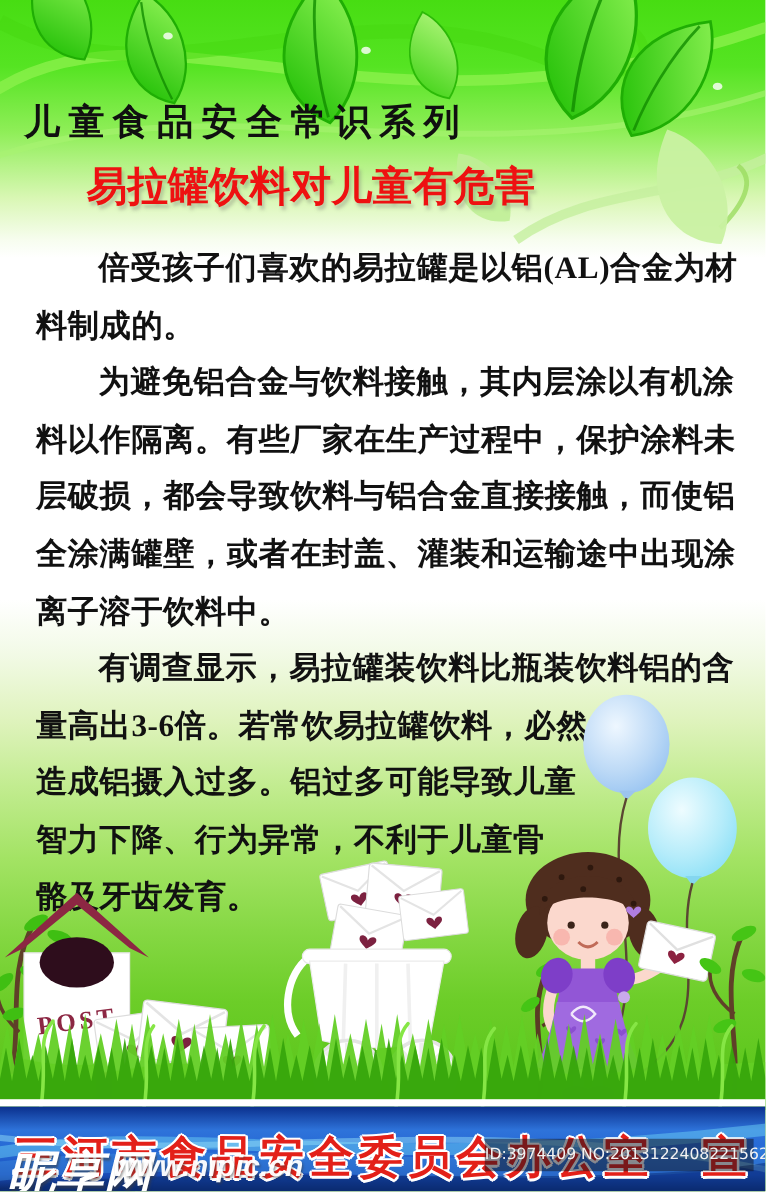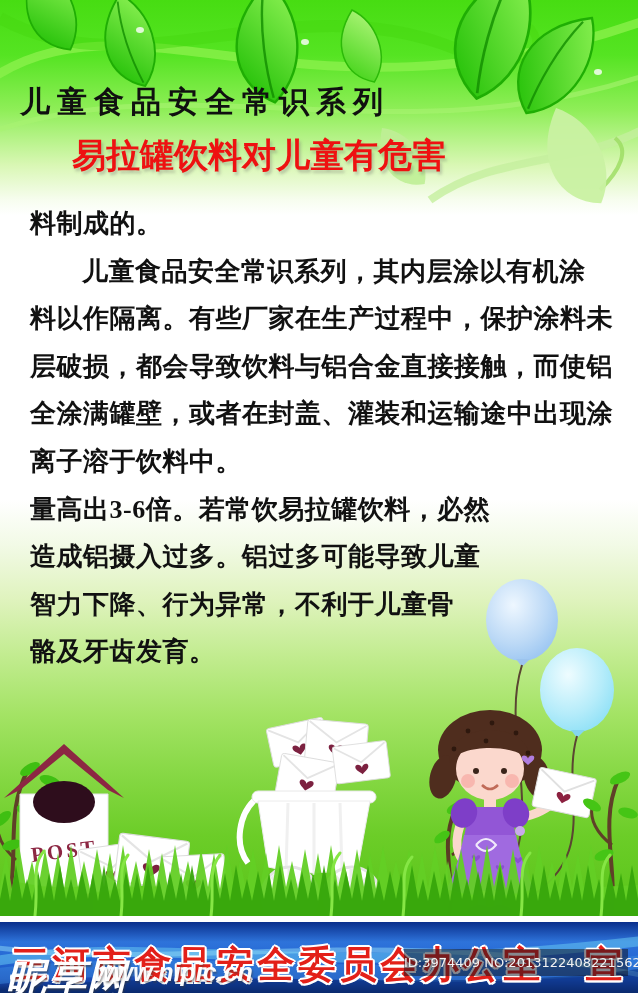--- a/index.html
+++ b/index.html
@@ -109,26 +109,28 @@
       <ellipse cx="140" cy="30" rx="4" ry="3" fill="#ffffff" opacity=".8"></ellipse>
       <ellipse cx="305" cy="42" rx="4" ry="3" fill="#ffffff" opacity=".8"></ellipse>
       <ellipse cx="598" cy="72" rx="4" ry="3" fill="#ffffff" opacity=".8"></ellipse>
     </g>
   </svg>
 
   <div class="abs" id="series-title">儿童食品安全常识系列</div>
   <div class="abs" id="main-title">易拉罐饮料对儿童有危害</div>
 
   <div class="abs" id="body-text">
+    <div class="bodyline indent">倍受孩子们喜欢的易拉罐是以铝(AL)合金为材</div>
     <div class="bodyline">料制成的。</div>
-    <div class="bodyline indent">儿童食品安全常识系列，其内层涂以有机涂</div>
+    <div class="bodyline indent">为避免铝合金与饮料接触，其内层涂以有机涂</div>
     <div class="bodyline">料以作隔离。有些厂家在生产过程中，保护涂料未</div>
     <div class="bodyline">层破损，都会导致饮料与铝合金直接接触，而使铝</div>
     <div class="bodyline">全涂满罐壁，或者在封盖、灌装和运输途中出现涂</div>
     <div class="bodyline">离子溶于饮料中。</div>
+    <div class="bodyline indent">有调查显示，易拉罐装饮料比瓶装饮料铝的含</div>
     <div class="bodyline">量高出3-6倍。若常饮易拉罐饮料，必然</div>
     <div class="bodyline">造成铝摄入过多。铝过多可能导致儿童</div>
     <div class="bodyline">智力下降、行为异常，不利于儿童骨</div>
     <div class="bodyline">骼及牙齿发育。</div>
   </div>
 
   <svg class="abs" style="left:0;top:555px" width="638" height="370" viewBox="0 0 638 370">
     <defs>
       <radialGradient id="bal1" cx="0.38" cy="0.32" r="0.85">
         <stop offset="0" stop-color="#eef7ff"></stop>

